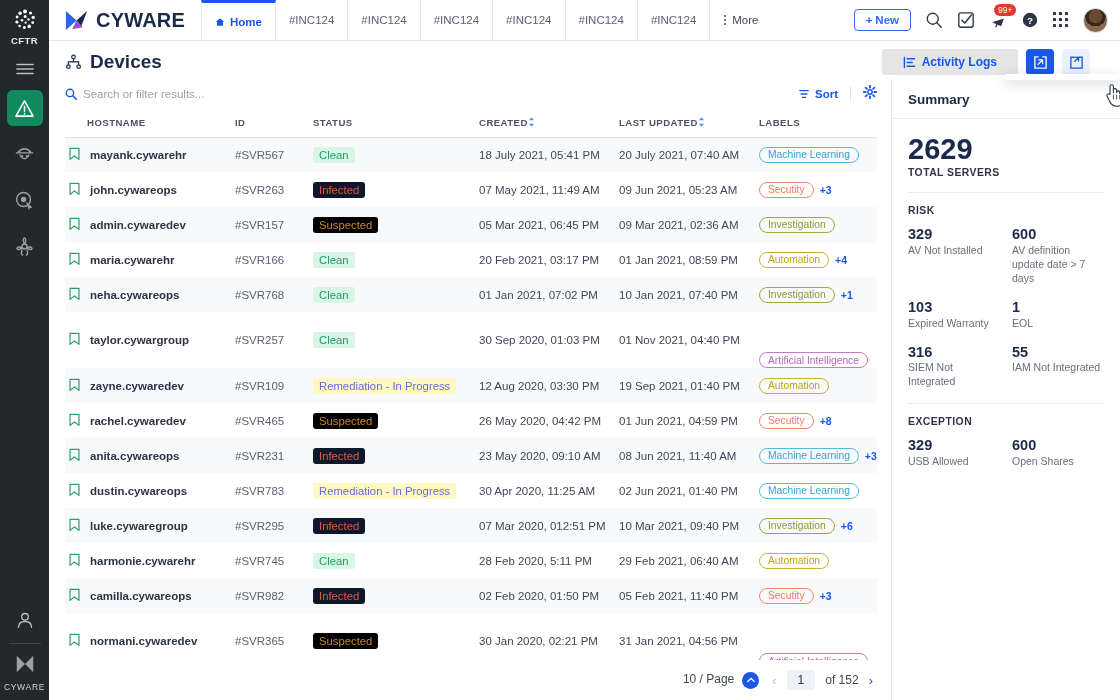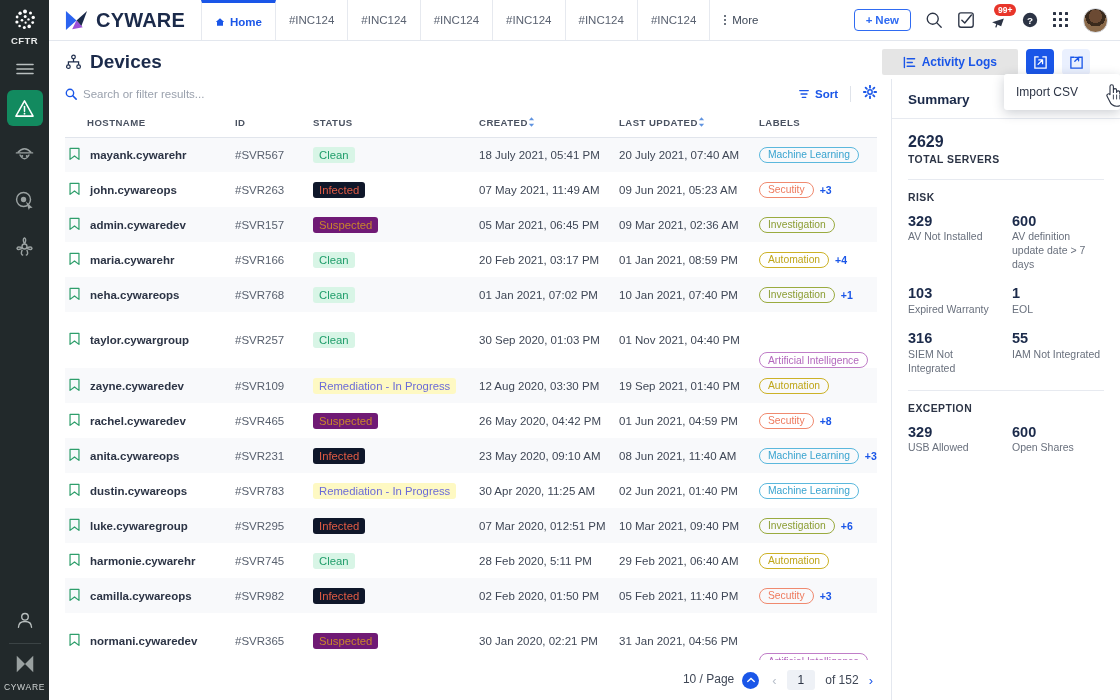--- a/index.html
+++ b/index.html
@@ -54,21 +54,21 @@
   .topspacer { flex: 1 1 auto; }
   .topactions { display:flex; align-items:center; gap:14px; padding-right: 12px; }
   .btn-new {
     border: 1px solid #2f6bf2; color:#2f6bf2; border-radius: 4px;
     font-size: 11.5px; font-weight: 700; padding: 4px 11px; background:#fff; cursor:pointer;
     display:flex; align-items:center; gap:3px;
   }
   .ic { cursor:pointer; display:flex; align-items:center; justify-content:center; position:relative;}
   .badge {
     position:absolute; top:-7px; left: 5px; background:#e8352a; color:#fff;
-    font-size: 8.5px; font-weight:700; border-radius: 8px; padding: 1px 4px; line-height:1.2;
+    font-size: 8.5px; font-weight:400; border-radius: 8px; padding: 1px 4px; line-height:1.2;
   }
   .avatar {
     width: 25px; height:25px; border-radius:50%; overflow:hidden;
     background: radial-gradient(circle at 50% 32%, #6b4a33 0 34%, #3a2a1c 34% 52%, #8a6a4a 52% 100%);
     border: 1px solid #d8dce3; cursor:pointer;
   }
 
   
   .pagehead { display:flex; align-items:center; padding: 12px 14px 8px 16px; height:38px;}
   .pagetitle { font-size: 19px; font-weight: 700; color:#1b2a4a; display:flex; align-items:center; gap:8px;}
@@ -117,21 +117,21 @@
   .th-sort { display:inline-flex; align-items:center; }
   tbody tr { height: 35px; }
   tbody tr.odd td { background:#f8f9fb; }
   tbody td { font-size: 11.5px; color:#3f4756; vertical-align: middle; }
   td.host { color:#2c3445; font-weight:700; padding-left: 0; }
   .hostcell { display:flex; align-items:center; gap:9px; padding-left:3px;}
   td.id { color:#59616f; }
   .pill { display:inline-block; padding: 2px 6px; border-radius:3px; font-size:11.3px; }
   .pill.clean { background:#d8f5e6; color:#1f9d6a; }
   .pill.infected { background:#0f172a; color:#e15b44; }
-  .pill.suspected { background:#701a75; color:#c8862c; }
+  .pill.suspected { background:#000000; color:#c8862c; }
   .pill.remed { background:#fef9c3; color:#6b6bd8; }
   .labelcell { display:flex; align-items:center; gap:6px; }
   .tag { border:1px solid; border-radius:10px; padding: 1.5px 8px; font-size:10.3px; white-space:nowrap; }
   .tag.ml  { border-color:#5bb8dd; color:#38a3cf; }
   .tag.sec { border-color:#f08a6f; color:#ee7a5d; }
   .tag.inv { border-color:#9aab3f; color:#8b9d33; }
   .tag.aut { border-color:#ccb227; color:#bfa519; }
   .tag.ai  { border-color:#c07ec8; color:#b368bd;margin-top:40px; }
   .more-n { color:#1a56e8; font-size:10.5px; font-weight:700; }
 
@@ -142,21 +142,21 @@
   .circ-up { width:17px;height:17px;border-radius:50%;background:#1a56e8;display:flex;align-items:center;justify-content:center;cursor:pointer;}
   .pgnav { display:flex; align-items:center; gap:10px; font-size:12px; color:#3f4756;}
   .pgbox { background:#eef1f6; border-radius:3px; padding: 3px 11px; font-size:12px; color:#2c3445; }
   .chev { color:#1a56e8; cursor:pointer; font-size:13px; }
   .chev.dim { color:#b9c0cb; }
 
   
   .sum-head { padding: 13px 16px 11px; font-size:13.5px; font-weight:700; color:#1b2a4a;
               border-bottom:1px solid #e7eaf0; }
   .sum-body { padding: 15px 16px 0; }
-  .big { font-size: 16px; font-weight:700; color:#1b2a4a; line-height:1.05;}
+  .big { font-size: 29px; font-weight:700; color:#1b2a4a; line-height:1.05;}
   .big-lbl { font-size:10.4px; font-weight:700; color:#2c3445; letter-spacing:.45px; margin-top:3px;}
   .sum-hr { height:1px; background:#e7eaf0; margin: 14px 0 12px; }
   .sec-title { font-size:10.4px; font-weight:700; color:#2c3445; letter-spacing:.45px; margin-bottom:10px;}
   .grid2 { display:grid; grid-template-columns: 1fr 1fr; column-gap: 12px; row-gap: 13px; }
   .stat-n { font-size:14.5px; font-weight:700; color:#1b2a4a; line-height:1.15;}
   .stat-l { font-size:10.5px; color:#69707d; line-height:1.33; margin-top:1px;}
 
   
   .dropdown {
     position:absolute; top: 74px; left: 955px; width: 116px; background:#fff;
@@ -804,23 +804,20 @@
               <div>
                 <div class="stat-n">600</div>
                 <div class="stat-l">Open Shares</div>
               </div>
             </div>
         </div>
       </div>
     </div>
 
     <div class="dropdown" id="dropdown">
-        <div class="dd-item">
-          <span>Import CSV</span>
-        </div>
       </div>
 
     <div class="cursor-hand">
       <svg width="22" height="26" viewBox="0 0 22 26">
         <path d="M6 12 L6 4.5 A1.7 1.7 0 0 1 9.4 4.5 L9.4 10.5 L9.4 8.2 A1.6 1.6 0 0 1 12.6 8.2 L12.6 10.5 A1.6 1.6 0 0 1 15.8 10.5 L15.8 11.6 A1.6 1.6 0 0 1 19 11.6 L19 17.5 C19 21.5 16.6 24.2 12.8 24.2 C9 24.2 6.6 22 5.4 18.8 L3.2 14.4 A1.6 1.6 0 0 1 6 12.6 Z" fill="#ffffff" stroke="#2c3445" stroke-width="1.1" stroke-linejoin="round"></path>
         <g stroke="#2c3445" stroke-width="0.9" stroke-linecap="round">
           <line x1="9.4" y1="13" x2="9.4" y2="17"></line>
             <line x1="12.6" y1="13" x2="12.6" y2="17"></line>
             <line x1="15.8" y1="13" x2="15.8" y2="17"></line>
         </g>

